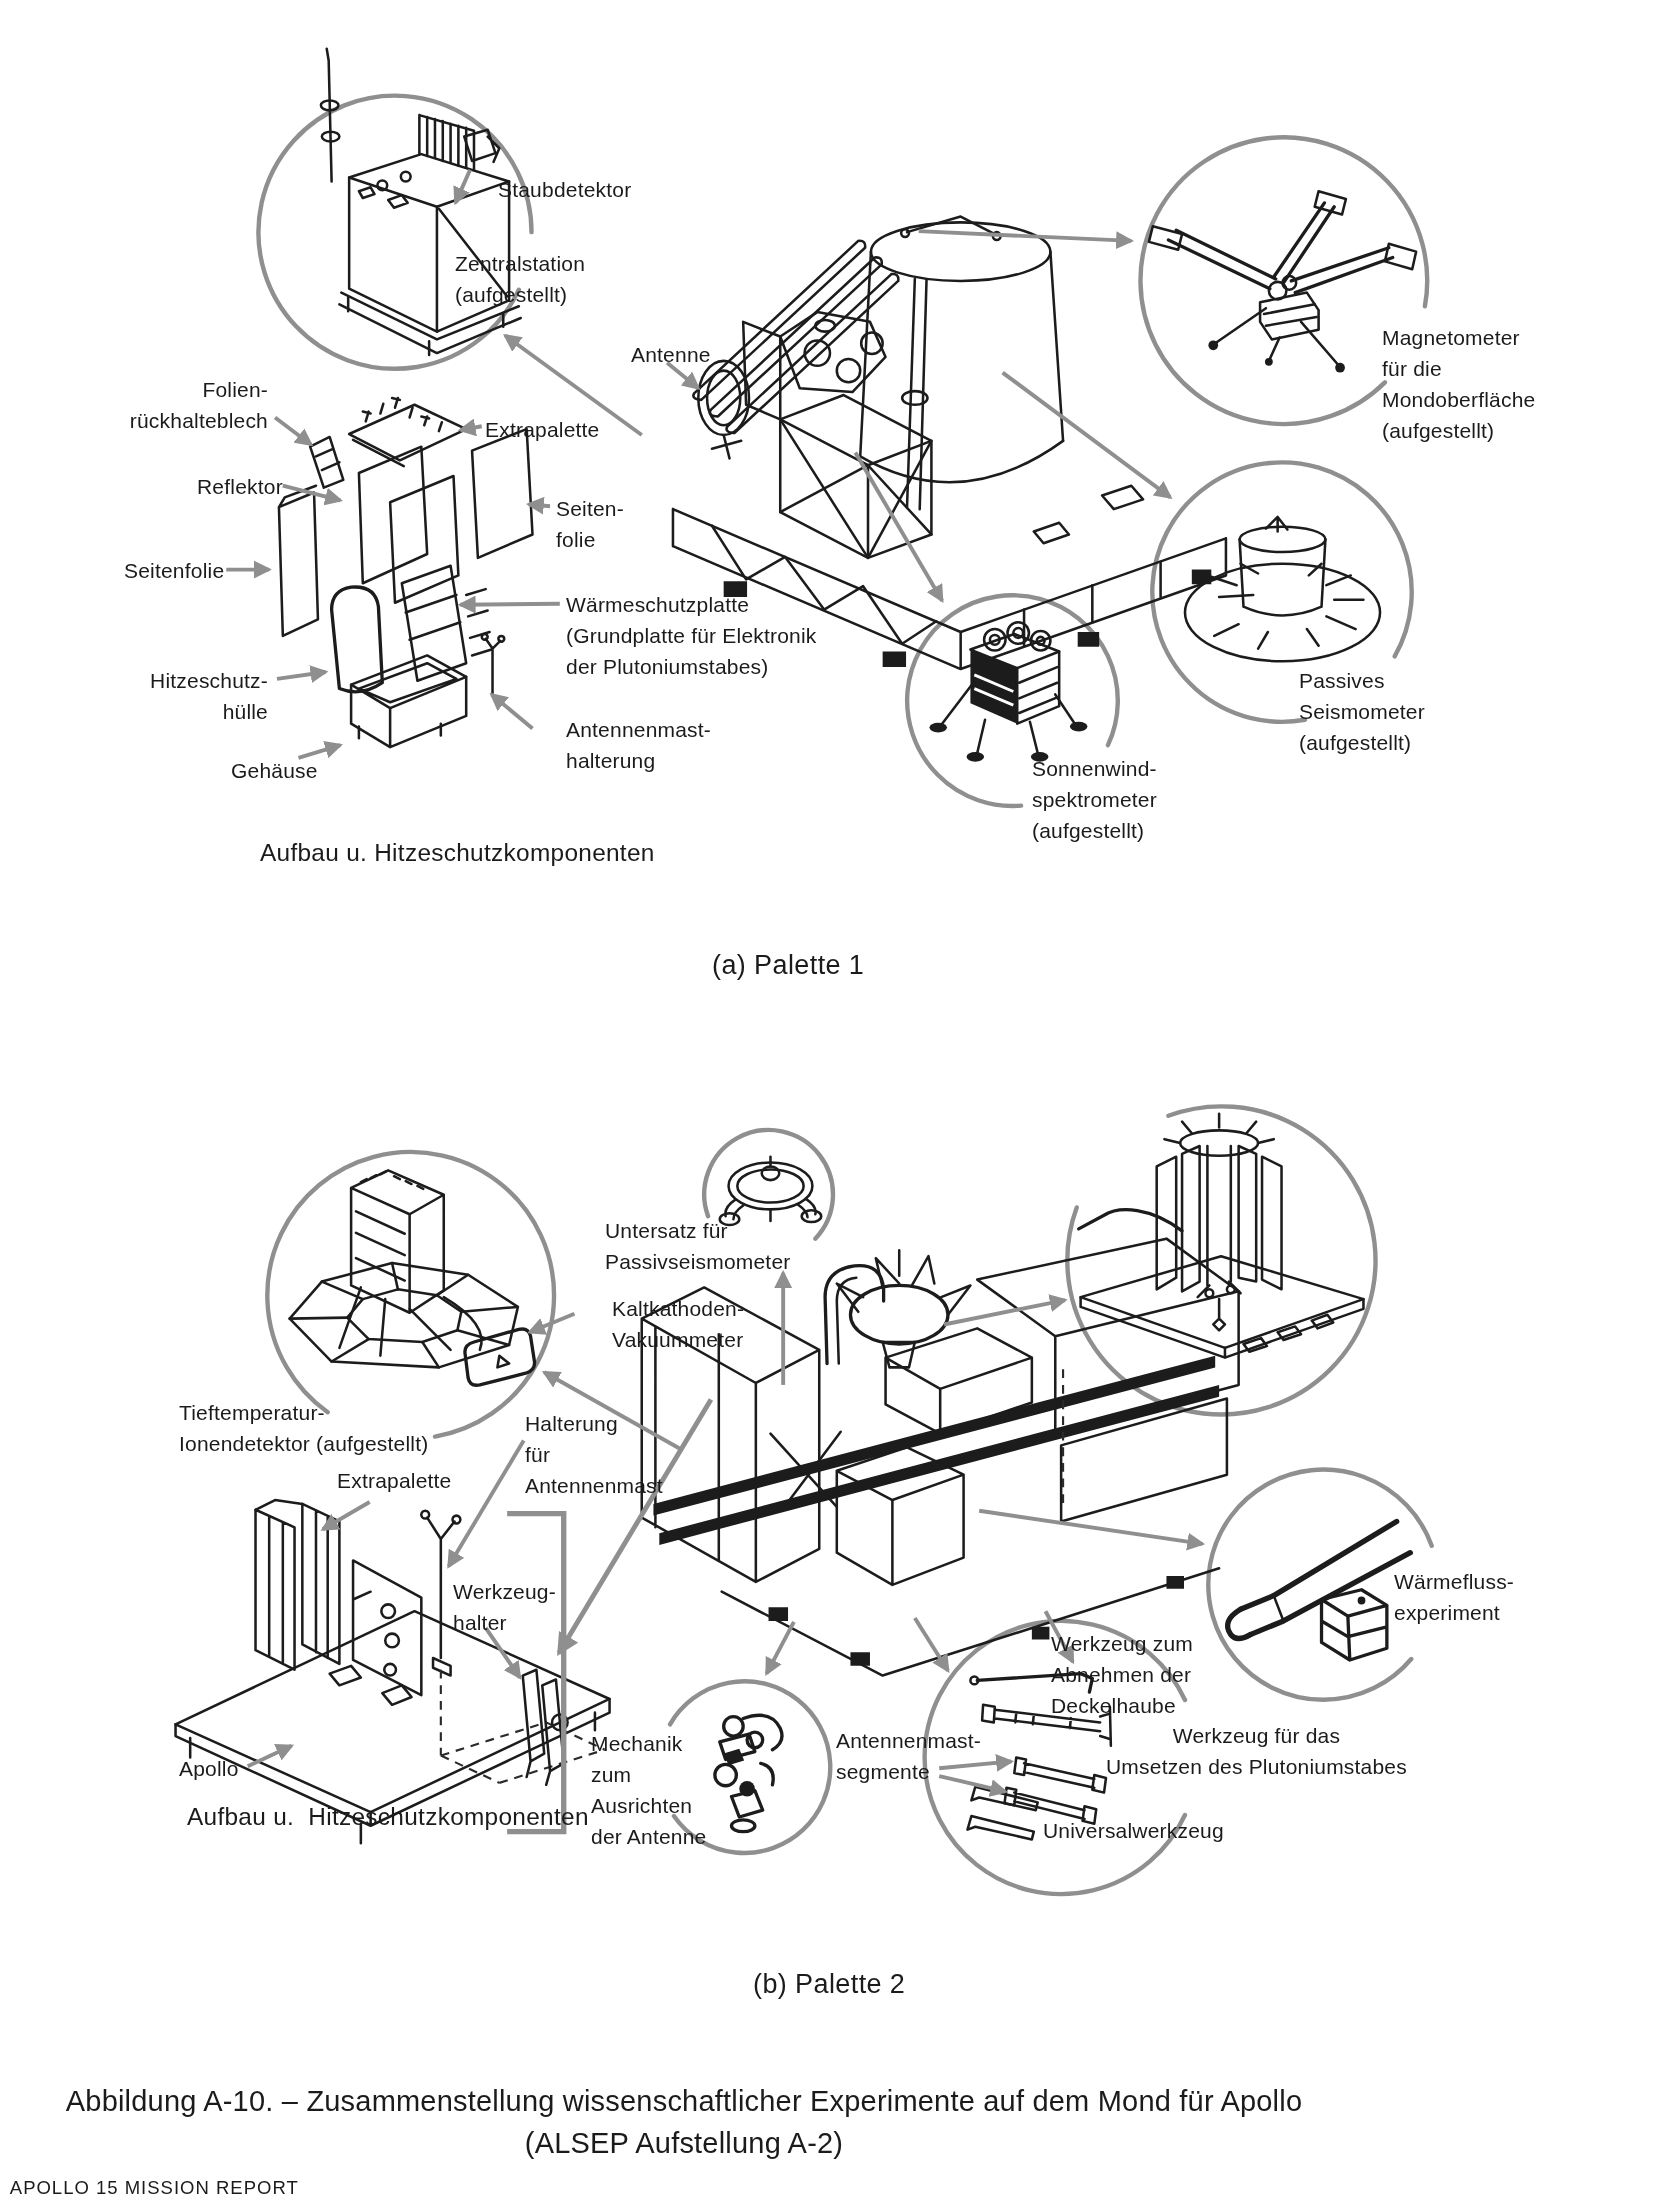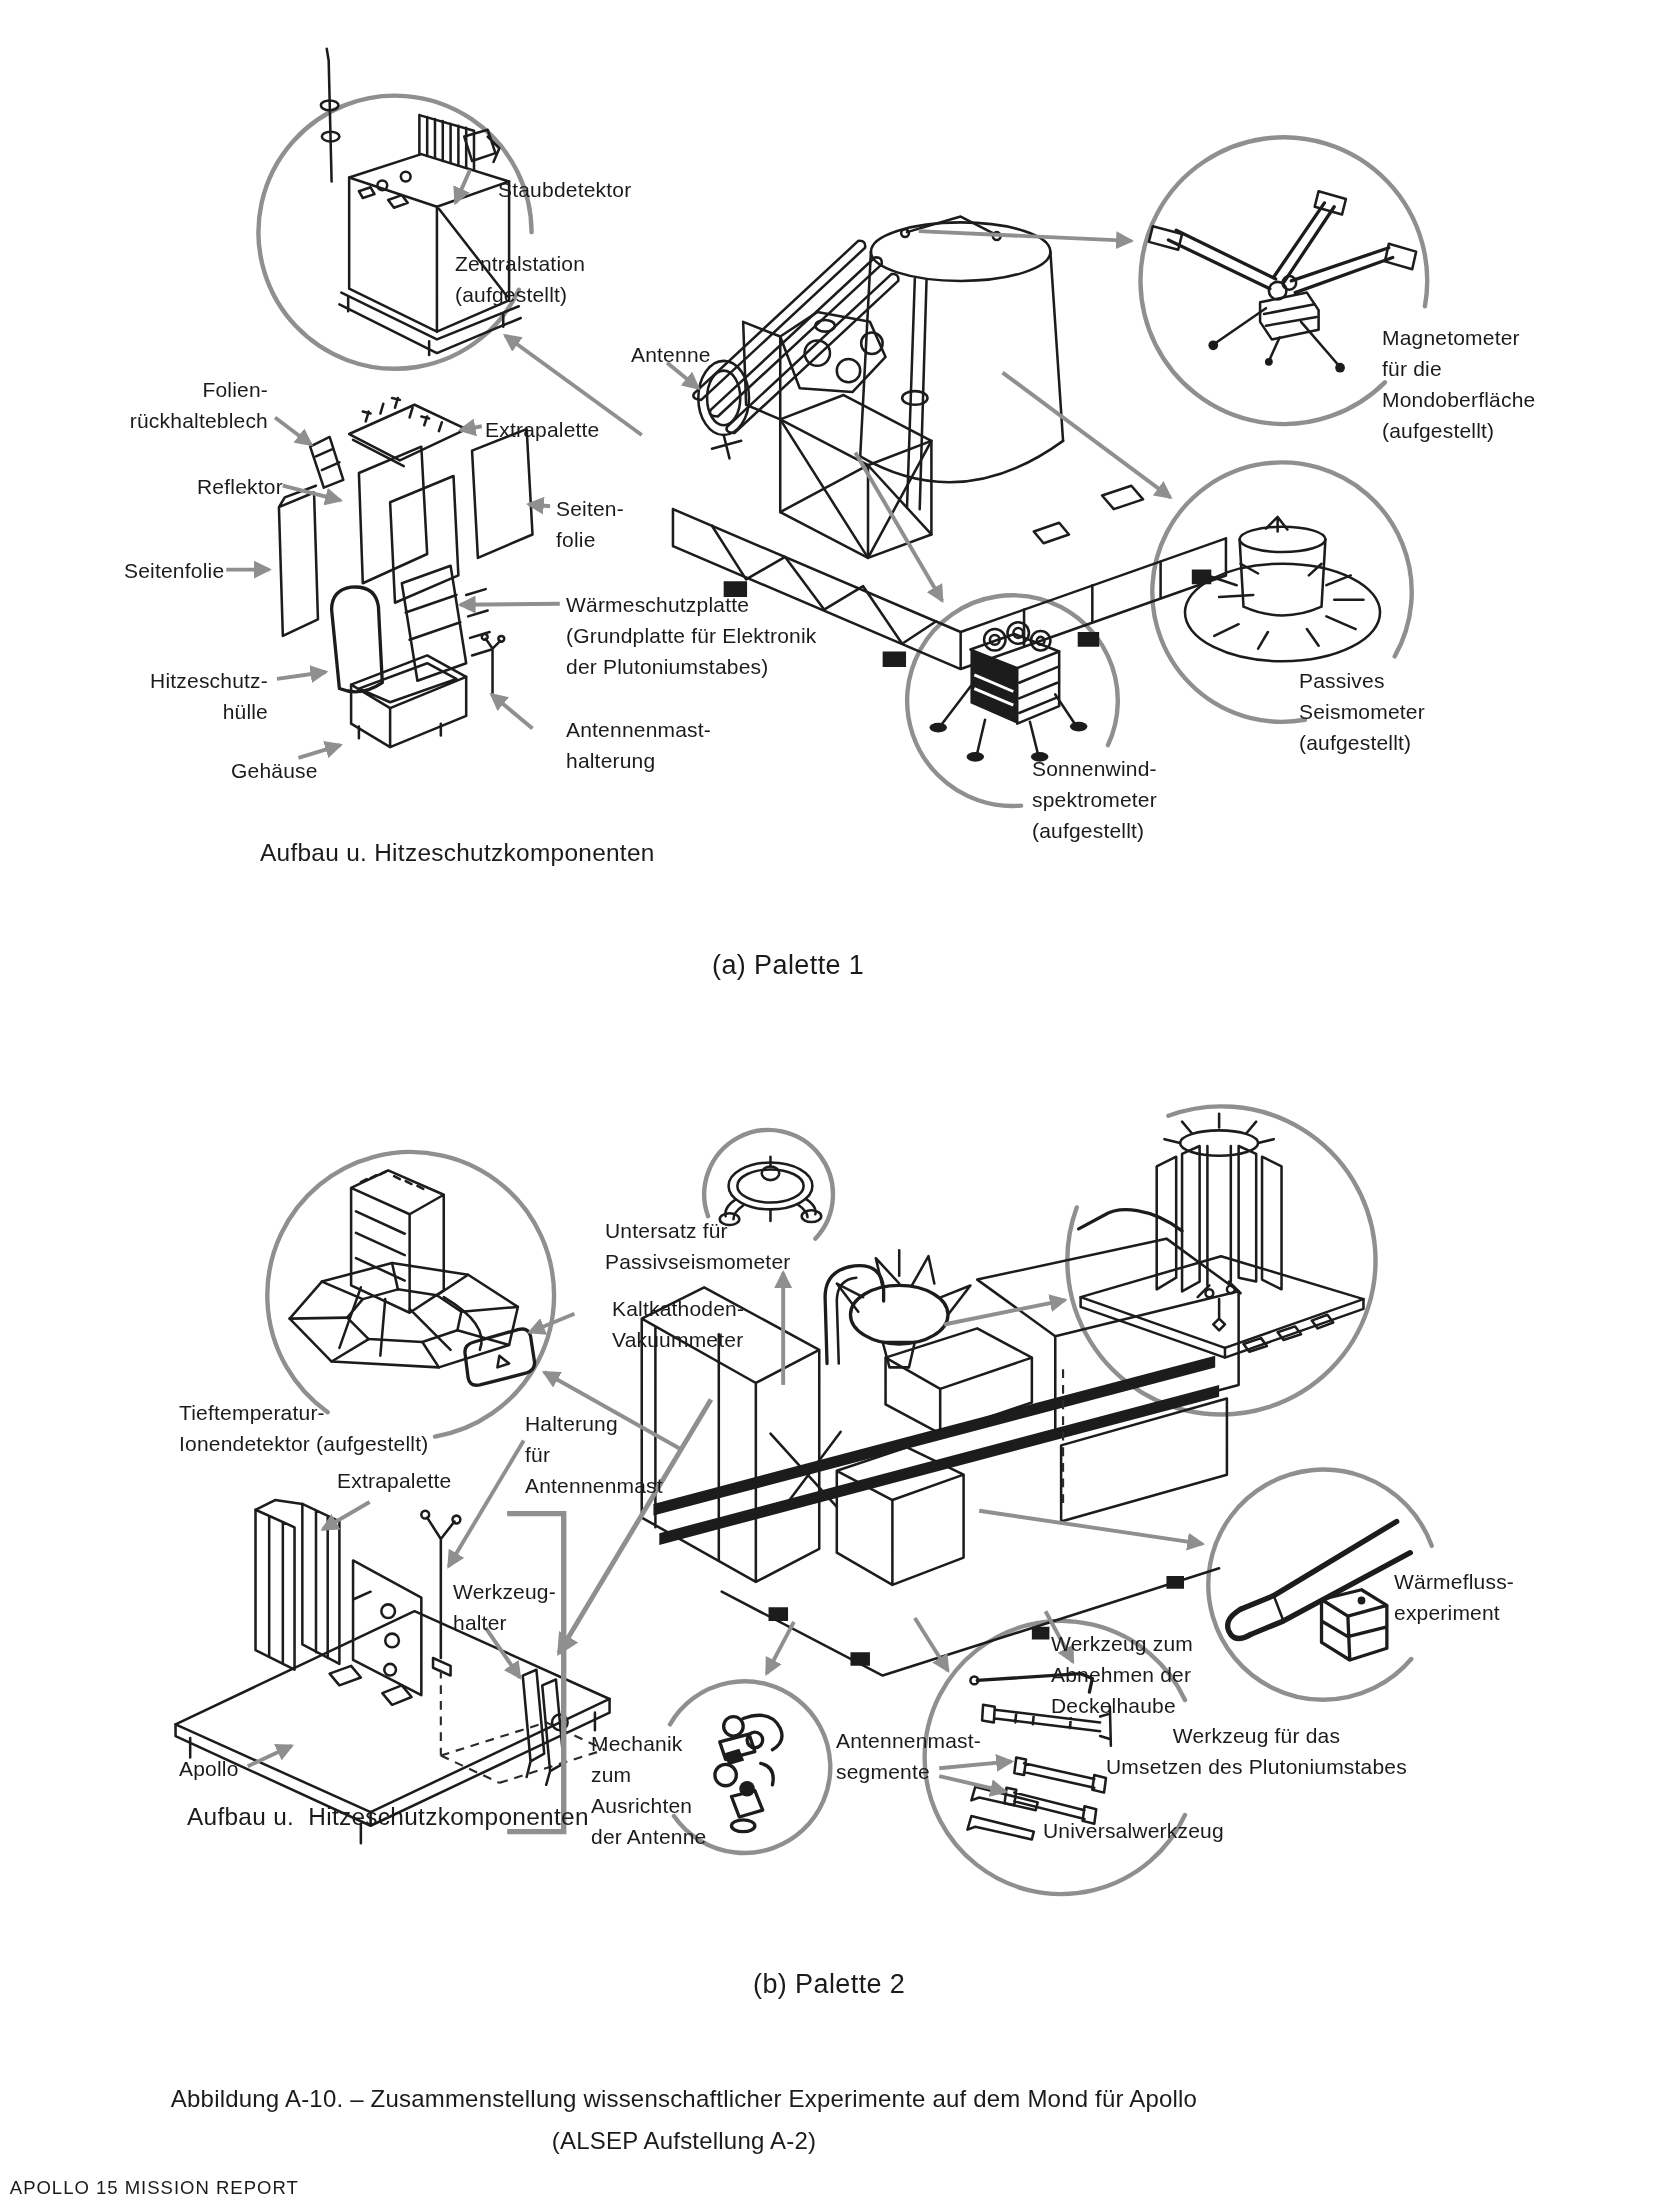--- a/index.html
+++ b/index.html
@@ -8,21 +8,21 @@
     font-family:"Liberation Sans", sans-serif;color:#1b1b1b;overflow:hidden;margin:0 auto;
   }
   .page svg{position:absolute;left:0;top:0;}
   .lbl{
     position:absolute;font-size:21px;line-height:31px;letter-spacing:0.2px;
     white-space:pre-line;color:#1b1b1b;
   }
   .lbl.ra{text-align:right;}
   .sub{font-size:24.4px;letter-spacing:0.3px;}
   .pcap{font-size:27px;letter-spacing:0.4px;}
-  .figcap{position:absolute;left:0;width:1368px;text-align:center;font-size:24px;letter-spacing:0.2px;}
+  .figcap{position:absolute;left:0;width:1368px;text-align:center;font-size:29px;letter-spacing:0.2px;}
   .foot{position:absolute;font-size:18.5px;letter-spacing:1px;}
   
   .ink{fill:none;stroke:#1c1c1c;stroke-width:2.6;stroke-linecap:round;stroke-linejoin:round}
   .ink3{fill:none;stroke:#1c1c1c;stroke-width:3.4;stroke-linecap:round;stroke-linejoin:round}
   .ink5{fill:none;stroke:#1c1c1c;stroke-width:5.5;stroke-linecap:round;stroke-linejoin:round}
   .fillink{fill:#1c1c1c;stroke:none}
   .gcirc{fill:none;stroke:#8f8f8f;stroke-width:4.5;stroke-linecap:round}
   .garr{fill:none;stroke:#8f8f8f;stroke-width:4;marker-end:url(#ah)}
   .garr5{fill:none;stroke:#8f8f8f;stroke-width:5;marker-end:url(#ah)}
   .gbr{fill:none;stroke:#8f8f8f;stroke-width:5.5}

